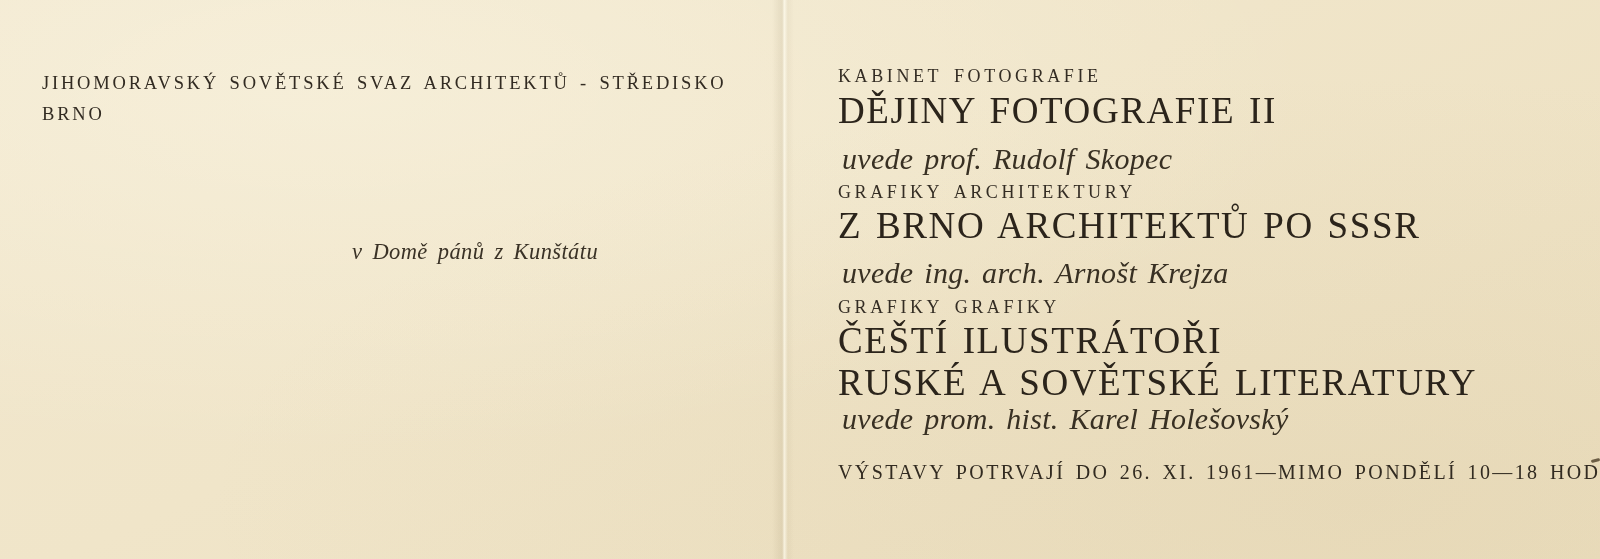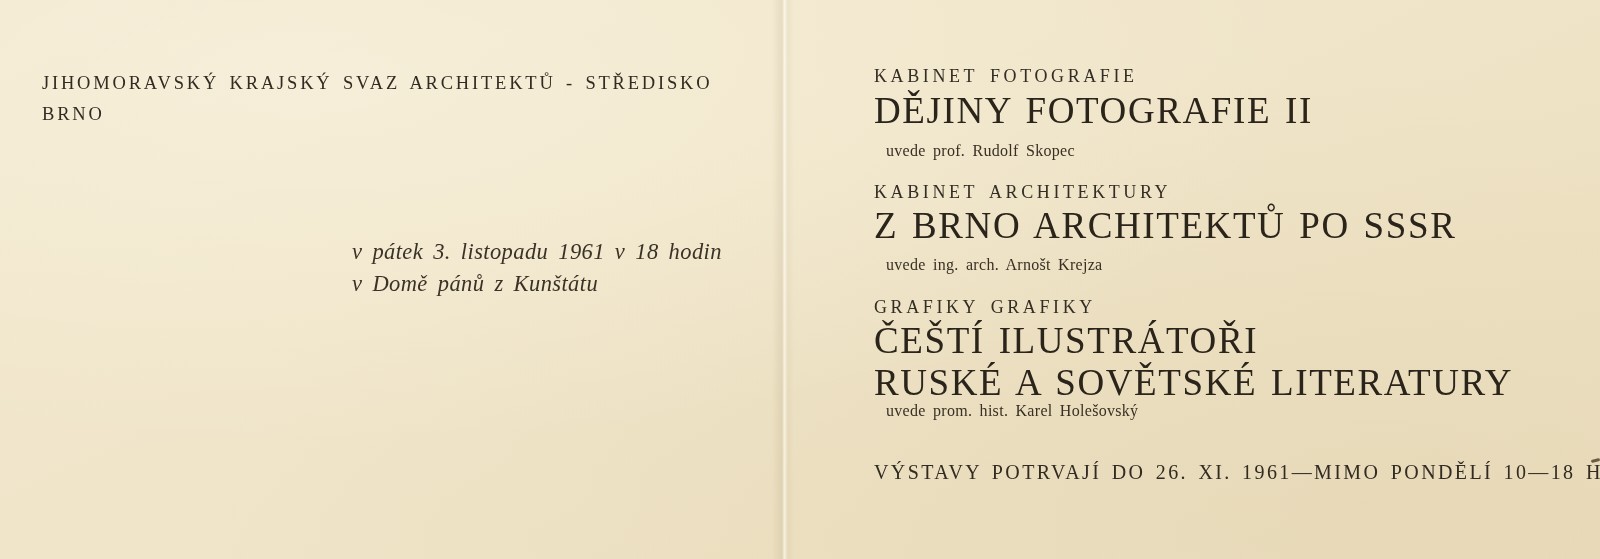--- a/index.html
+++ b/index.html
@@ -55,21 +55,21 @@
     top: 236px;
     font-style: italic;
     font-size: 22.5px;
     letter-spacing: 0.4px;
     word-spacing: 4px;
     line-height: 31.5px;
     color: #3a3226;
   }
 
   
-  .panel-right { position: absolute; left: 838px; top: 0; width: 720px; height: 420px; margin-left: 36px; }
+  .panel-right { position: absolute; left: 838px; top: 0; width: 720px; height: 420px; }
 
   .cabinet {
     position: absolute;
     left: 0;
     font-size: 18px;
     letter-spacing: 3.6px;
     word-spacing: 4px;
     color: #342d24;
     white-space: nowrap;
   }
@@ -79,22 +79,23 @@
     left: 0;
     font-size: 37px;
     letter-spacing: 1.6px;
     word-spacing: 3px;
     color: #2b241b;
     white-space: nowrap;
   }
 
   .curator {
     position: absolute;
-    left: 12px;
-    font-size: 16px;
+    left: 4px;
+    font-style: italic;
+    font-size: 30px;
     letter-spacing: 0.3px;
     word-spacing: 3px;
     color: #383023;
     white-space: nowrap;
   }
 
   .footer-line {
     position: absolute;
     left: 0;
     top: 461px;
@@ -120,39 +121,38 @@
 </style>
 </head>
 <body>
 
 <div class="card">
 
   <div class="fold"></div>
 
   <div class="panel-left">
     <div class="org">
-      <div>JIHOMORAVSKÝ KRAJSKÝ SVAZ ARCHITEKTŮ - STŘEDISKO BRNO</div>
+      <div>JIHOMORAVSKÝ SOVĚTSKÉ SVAZ ARCHITEKTŮ - STŘEDISKO BRNO</div>
     </div>
 
     <div class="invite">
-      <div>v pátek 3. listopadu 1961 v 18 hodin</div>
       <div>v Domě pánů z Kunštátu</div>
     </div>
   </div>
 
   <div class="panel-right">
 
     <section>
       <div class="cabinet" style="top:66px">KABINET FOTOGRAFIE</div>
       <div class="title" style="top:89px">DĚJINY FOTOGRAFIE II</div>
       <div class="curator" style="top:142px">uvede prof. Rudolf Skopec</div>
     </section>
 
     <section>
-      <div class="cabinet" style="top:182px">KABINET ARCHITEKTURY</div>
+      <div class="cabinet" style="top:182px">GRAFIKY ARCHITEKTURY</div>
       <div class="title" style="top:204px">Z BRNO ARCHITEKTŮ PO SSSR</div>
       <div class="curator" style="top:256px">uvede ing. arch. Arnošt Krejza</div>
     </section>
 
     <section>
       <div class="cabinet" style="top:297px">GRAFIKY GRAFIKY</div>
       <div class="title" style="top:319px">ČEŠTÍ ILUSTRÁTOŘI</div>
       <div class="title" style="top:361px">RUSKÉ A SOVĚTSKÉ LITERATURY</div>
       <div class="curator" style="top:402px">uvede prom. hist. Karel Holešovský</div>
     </section>

